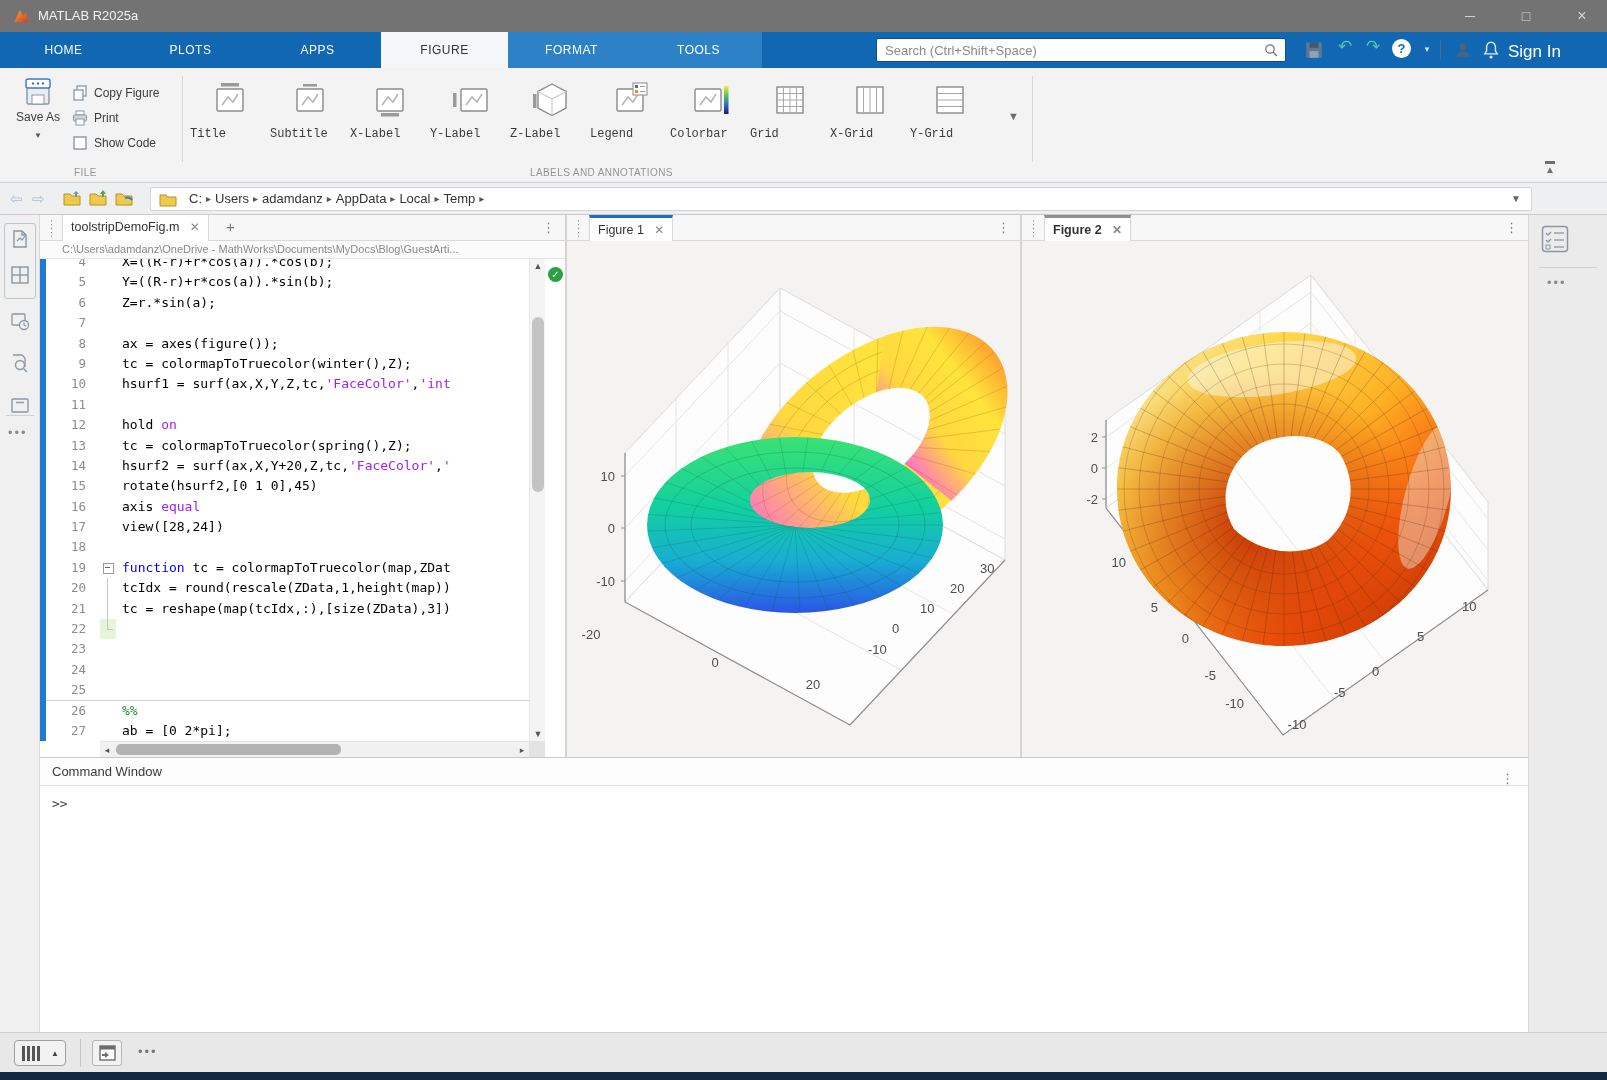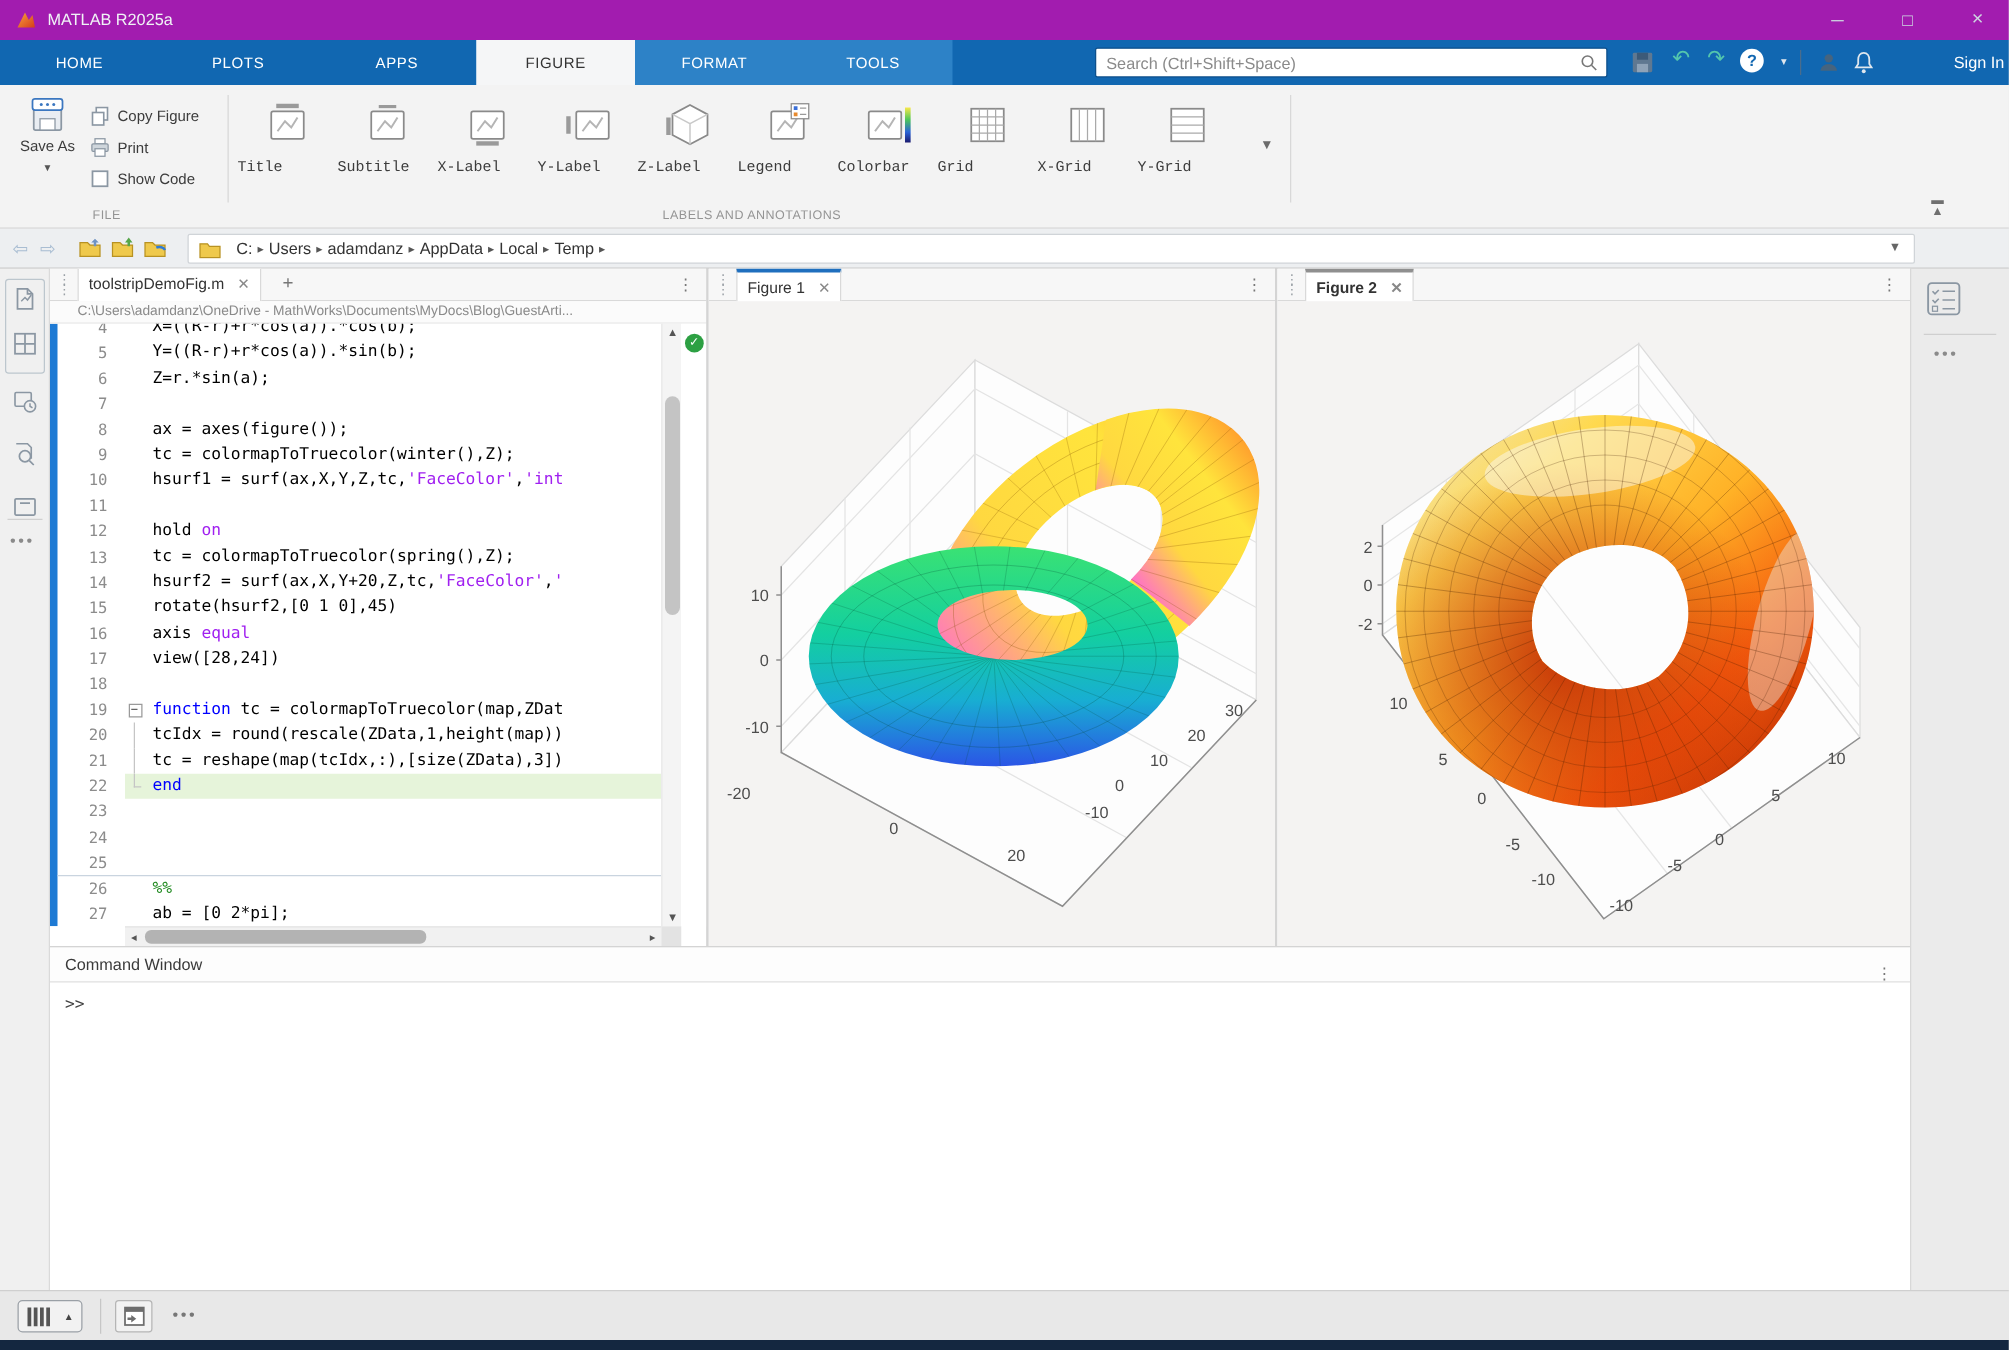--- a/index.html
+++ b/index.html
@@ -1,36 +1,36 @@
 <!DOCTYPE html>
 <html><head>
 <meta charset="utf-8">
 <style>
   * { margin:0; padding:0; box-sizing:border-box; }
   html,body { width:1607px; height:1080px; overflow:hidden; font-family:"Liberation Sans",sans-serif; background:#e9e9e9; }
   .abs { position:absolute; }
 
   
-  #titlebar { position:absolute; left:0; top:0; width:1607px; height:32px; background:#a21caf; color:#fff; }
+  #titlebar { position:absolute; left:0; top:0; width:1607px; height:32px; background:#737373; color:#fff; }
   #titlebar .logo { position:absolute; left:12px; top:7px; width:18px; height:18px; }
   #titlebar .wtitle { position:absolute; left:38px; top:8px; font-size:13px; color:#f0f3f6; }
   .wctrl { position:absolute; top:0; width:50px; height:32px; text-align:center; line-height:32px; color:#cdd6e0; font-size:14px; cursor:default; }
 
   
   #ribbonrow { position:absolute; left:0; top:32px; width:1607px; height:36px; background:#1167b1; }
   #ctxplate { position:absolute; left:381px; top:0; width:381px; height:36px; background:#2d82c7; }
   #ribbon-tabs { position:absolute; left:0; top:0; height:36px; display:flex; }
   .rtab { width:127px; height:36px; line-height:36px; text-align:center; color:#fff; font-size:12px; letter-spacing:.5px; position:relative; }
   .rtab.active { background:#f5f6f7; color:#333; }
   #searchbox { position:absolute; left:876px; top:6px; width:410px; height:24px; background:#fff; border-radius:2px; border:1px solid #0d4f8b; }
   #searchbox input { position:absolute; left:8px; top:1px; width:370px; height:20px; border:none; outline:none; font-size:13px; color:#444; font-family:"Liberation Sans",sans-serif; }
   #searchbox input::placeholder { color:#8a8a8a; }
   #searchbox .mag { position:absolute; right:6px; top:4px; }
   .ricon { position:absolute; top:8px; width:22px; height:20px; text-align:center; }
-  #signin { position:absolute; left:1563px; top:10px; font-size:13px; color:#fff; }
+  #signin { position:absolute; left:1508px; top:10px; font-size:17px; color:#fff; }
 
   
   #toolstrip { position:absolute; left:0; top:68px; width:1607px; height:115px; background:#f3f3f3; border-bottom:1px solid #d3d3d3; }
   .tsdivider { position:absolute; top:8px; width:1px; height:86px; background:#d8d8d8; }
   #saveas { position:absolute; left:10px; top:10px; width:56px; height:76px; text-align:center; }
   #saveas .tslabel { display:block; margin-top:4px; }
   #file-items { position:absolute; left:72px; top:12px; width:110px;text-align:center; }
   .fitem { display:flex; align-items:center; height:25px; font-size:12px; color:#3c3c3c; }
   .fitem svg { margin-right:6px; }
   .seclabel { position:absolute; bottom:4px; font-size:10px; color:#949494; letter-spacing:.4px; }
@@ -482,21 +482,20 @@
           <span class="lcode"><span class="tok-plain">tcIdx = round(rescale(ZData,1,height(map))</span></span>
         </div>
         <div class="crow">
           <span class="lnum">21</span>
           <span class="lfold mid"></span>
           <span class="lcode"><span class="tok-plain">tc = reshape(map(tcIdx,:),[size(ZData),3])</span></span>
         </div>
         <div class="crow hl">
           <span class="lnum">22</span>
           <span class="lfold end"></span>
-          <span class="lcode"><span class="tok-keyword">end</span></span>
         </div>
         <div class="crow">
           <span class="lnum">23</span>
           <span class="lfold"></span>
           <span class="lcode"></span>
         </div>
         <div class="crow">
           <span class="lnum">24</span>
           <span class="lfold"></span>
           <span class="lcode"></span>

